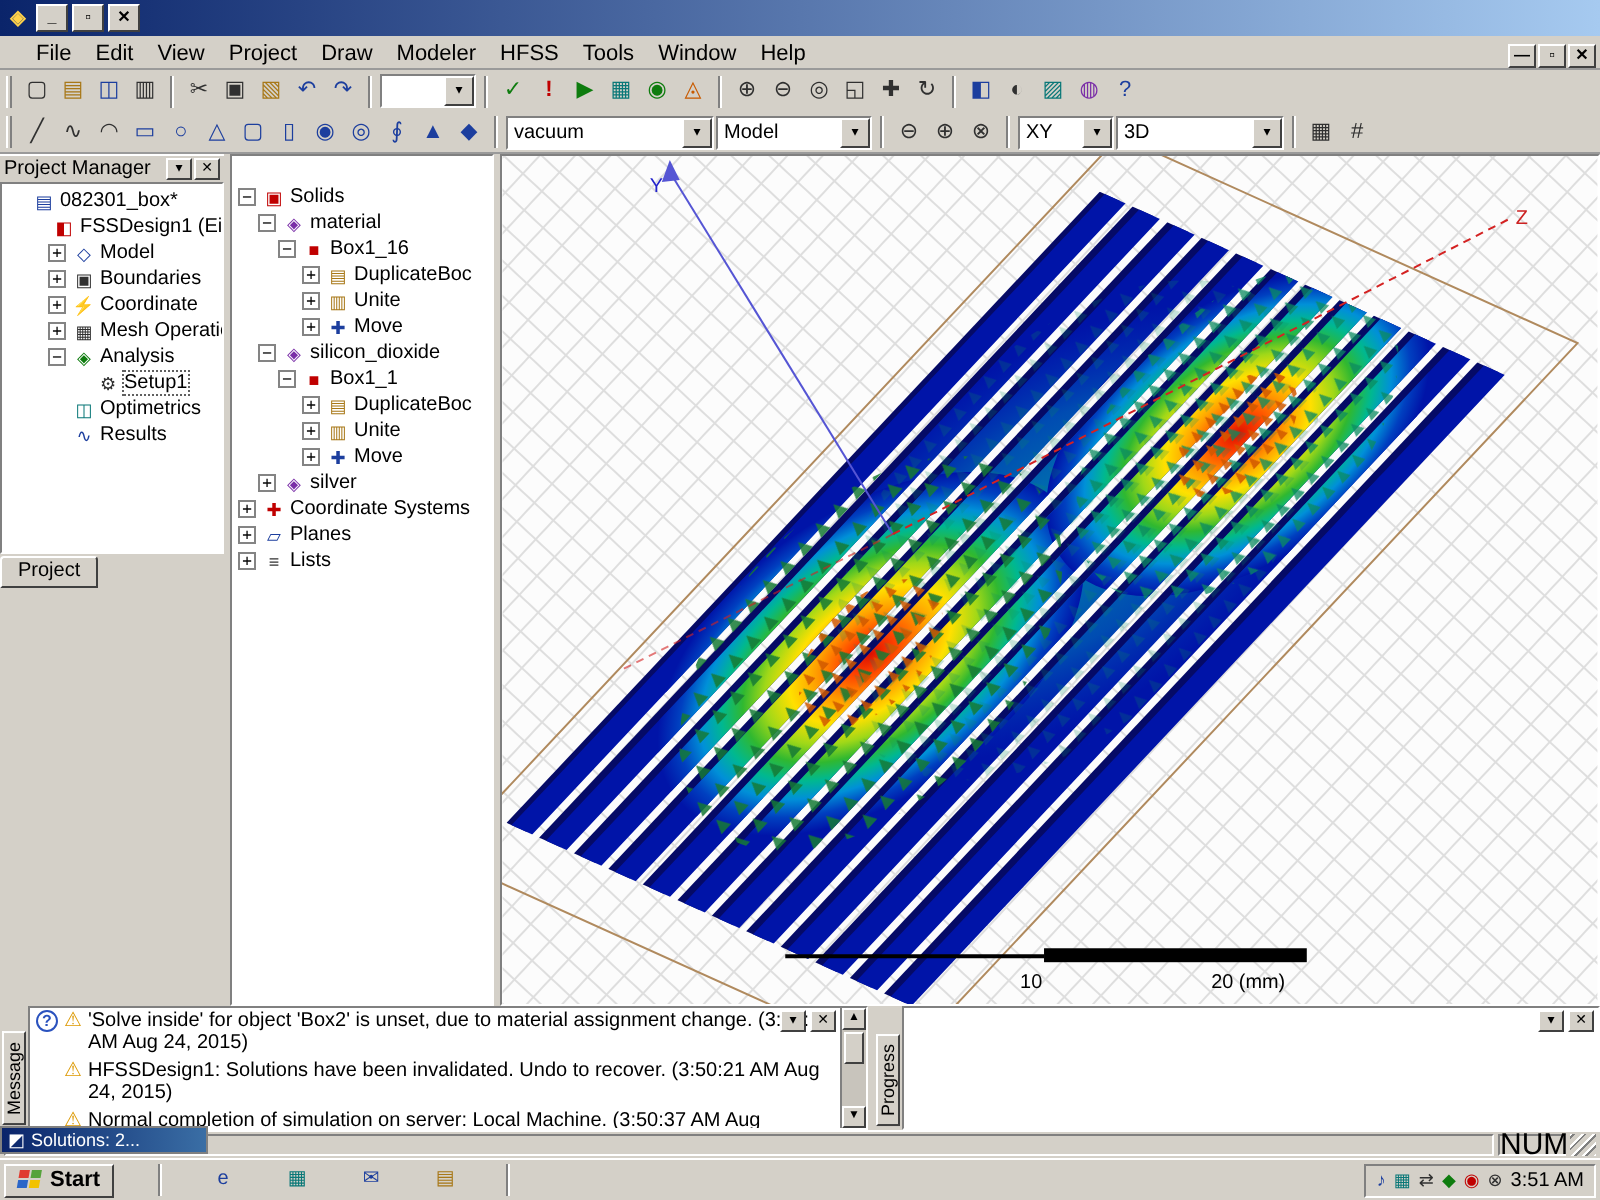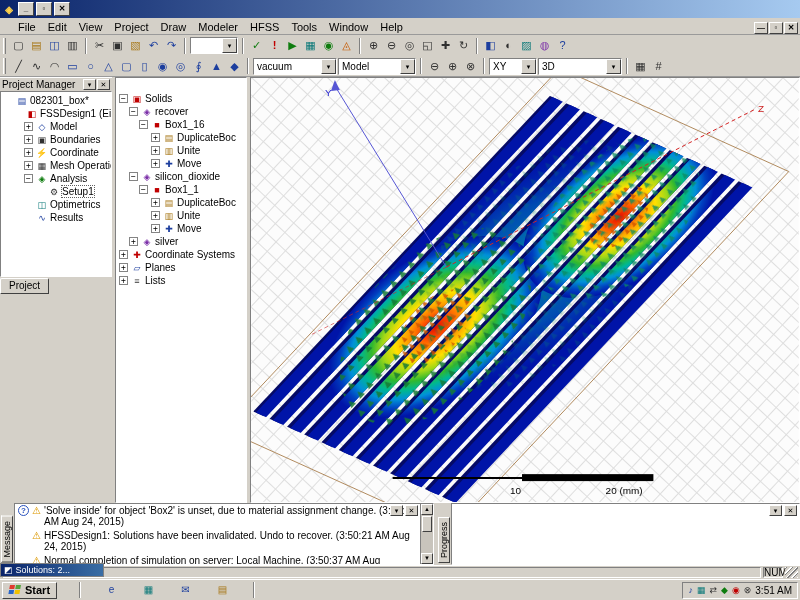--- a/index.html
+++ b/index.html
@@ -66,21 +66,21 @@
 .warn{color:var(--warn,#dc9800);font-size:10px;line-height:11px;flex:0 0 auto}
 .bubble{flex:0 0 11px;height:11px;border-radius:50%;border:1px solid #2a52be;color:#2a52be;font-size:8px;line-height:10px;text-align:center;font-weight:700}
 .dock-btns{position:absolute;right:15px;top:1px;display:flex;gap:1px;z-index:3}
 .vscroll{width:13px;background:#c8c4bc;border-left:1px solid #808080;display:flex;flex-direction:column}
 .sarrow{height:11px;background:#d4d0c8;border:1px solid;border-color:#fff #404040 #404040 #fff;font-size:6px;line-height:9px;text-align:center}
 .sthumb{height:16px;margin:1px;background:#d4d0c8;border:1px solid;border-color:#fff #404040 #404040 #fff}
 .strack{flex:1}
 
 #statusbar{left:0;top:565px;width:800px;height:14px;background:#d4d0c8;display:flex;align-items:center;gap:2px;padding:0 2px;border-top:1px solid #fff}
 .sb-long{flex:1;height:11px}
-.sb-num{width:20px;height:11px;font-size:10px;line-height:10px;text-align:center}
+.sb-num{width:34px;height:11px;font-size:15px;line-height:10px;text-align:center}
 .sb-grip{width:13px;height:11px;background:repeating-linear-gradient(135deg,#fff 0 1px,#808080 1px 2px,#d4d0c8 2px 4px)}
 #solwin{left:0;top:563px;width:104px;height:14px;background:linear-gradient(90deg,#0a246a,#3a6ea5);color:#fff;display:flex;align-items:center;gap:3px;font-size:9px;padding:0 3px;z-index:5;border:1px solid #808080}
 
 #taskbar{left:0;top:579px;width:800px;height:21px;background:#d4d0c8;border-top:1px solid #fff;display:flex;align-items:center;gap:20px;padding:0 2px}
 .startbtn{display:flex;align-items:center;gap:3px;height:17px;padding:0 6px;font-weight:700}
 .flag{width:13px;height:11px;display:grid;grid-template-columns:5px 5px;grid-template-rows:4px 4px;gap:1px;transform:skewX(-10deg)}
 .flag i{display:block}
 .f1{background:#e03a2f}.f2{background:#56a33c}.f3{background:#2a66c8}.f4{background:#f2c200}
 .tb-sep{width:0;height:16px;border-left:1px solid #808080;border-right:1px solid #fff;margin:0 2px}
 .ql{width:17px;height:16px;text-align:center;font-size:10px;line-height:15px}
@@ -165,21 +165,21 @@
     <span class="tbi cB">○</span>
     <span class="tbi cB">△</span>
     <span class="tbi cB">▢</span>
     <span class="tbi cB">▯</span>
     <span class="tbi cB">◉</span>
     <span class="tbi cB">◎</span>
     <span class="tbi cB">∮</span>
     <span class="tbi cB">▲</span>
     <span class="tbi cB">◆</span>
     <span class="sep"></span>
-    <span class="combo" style="width:84px">
+    <span class="combo" style="width:104px">
       <span class="val">vacuum</span>
       <span class="arr">▾</span>
     </span>
     <span class="combo" style="width:78px">
       <span class="val">Model</span>
       <span class="arr">▾</span>
     </span>
     <span class="sep"></span>
     <span class="tbi cD">⊖</span>
     <span class="tbi cD">⊕</span>
@@ -271,21 +271,21 @@
     <div class="pane-body">
       <div class="tree">
         <div class="trow i0">
             <span class="exp">−</span>
             <span class="ticon cR">▣</span>
             <span>Solids</span>
           </div>
         <div class="trow i1">
             <span class="exp">−</span>
             <span class="ticon cP">◈</span>
-            <span>recover</span>
+            <span>material</span>
           </div>
         <div class="trow i2">
             <span class="exp">−</span>
             <span class="ticon cR">■</span>
             <span>Box1_16</span>
           </div>
         <div class="trow i3">
             <span class="exp">+</span>
             <span class="ticon cA">▤</span>
             <span>DuplicateBoc</span>

